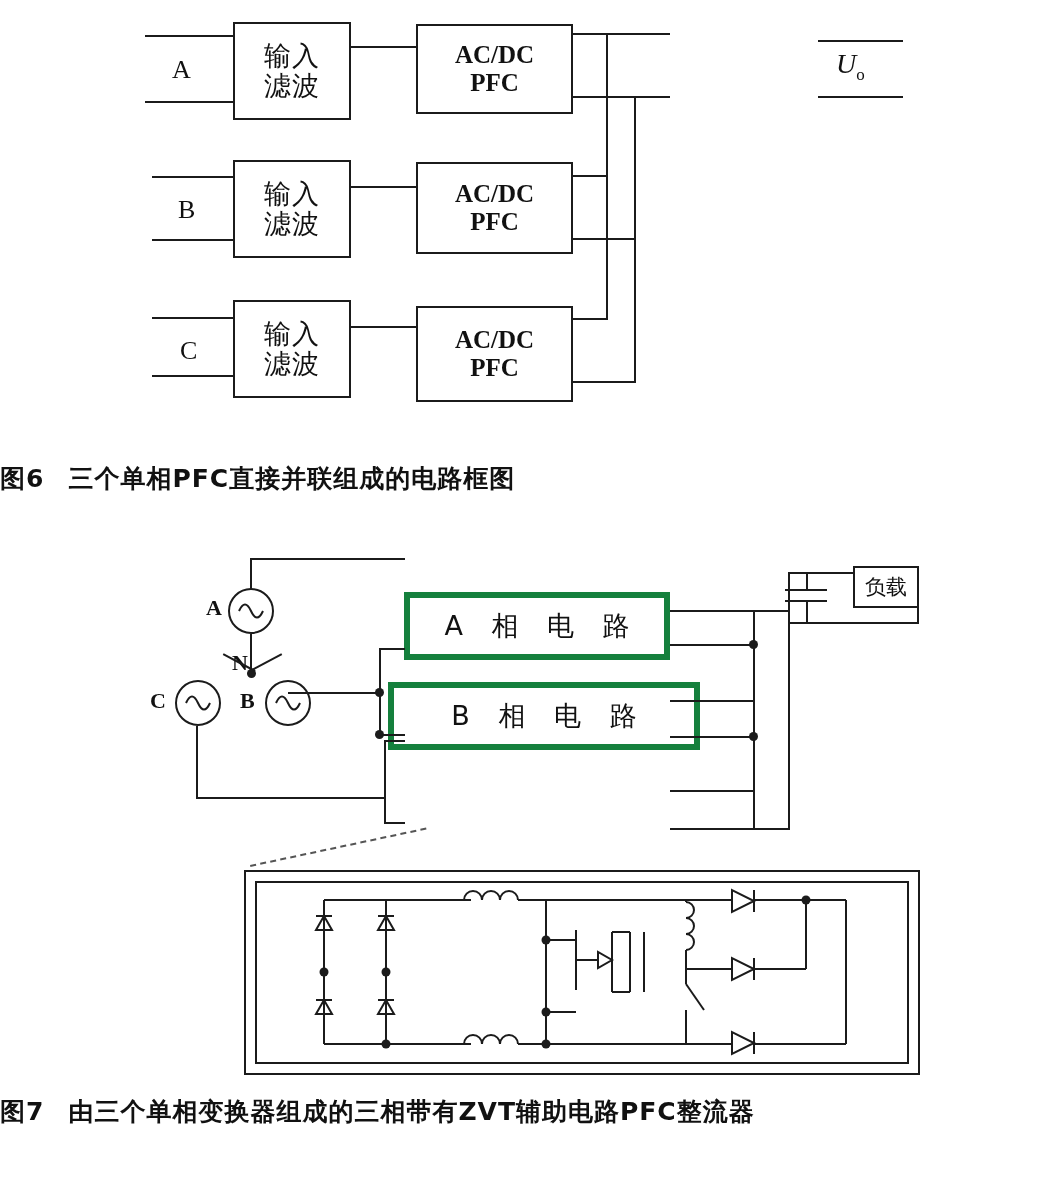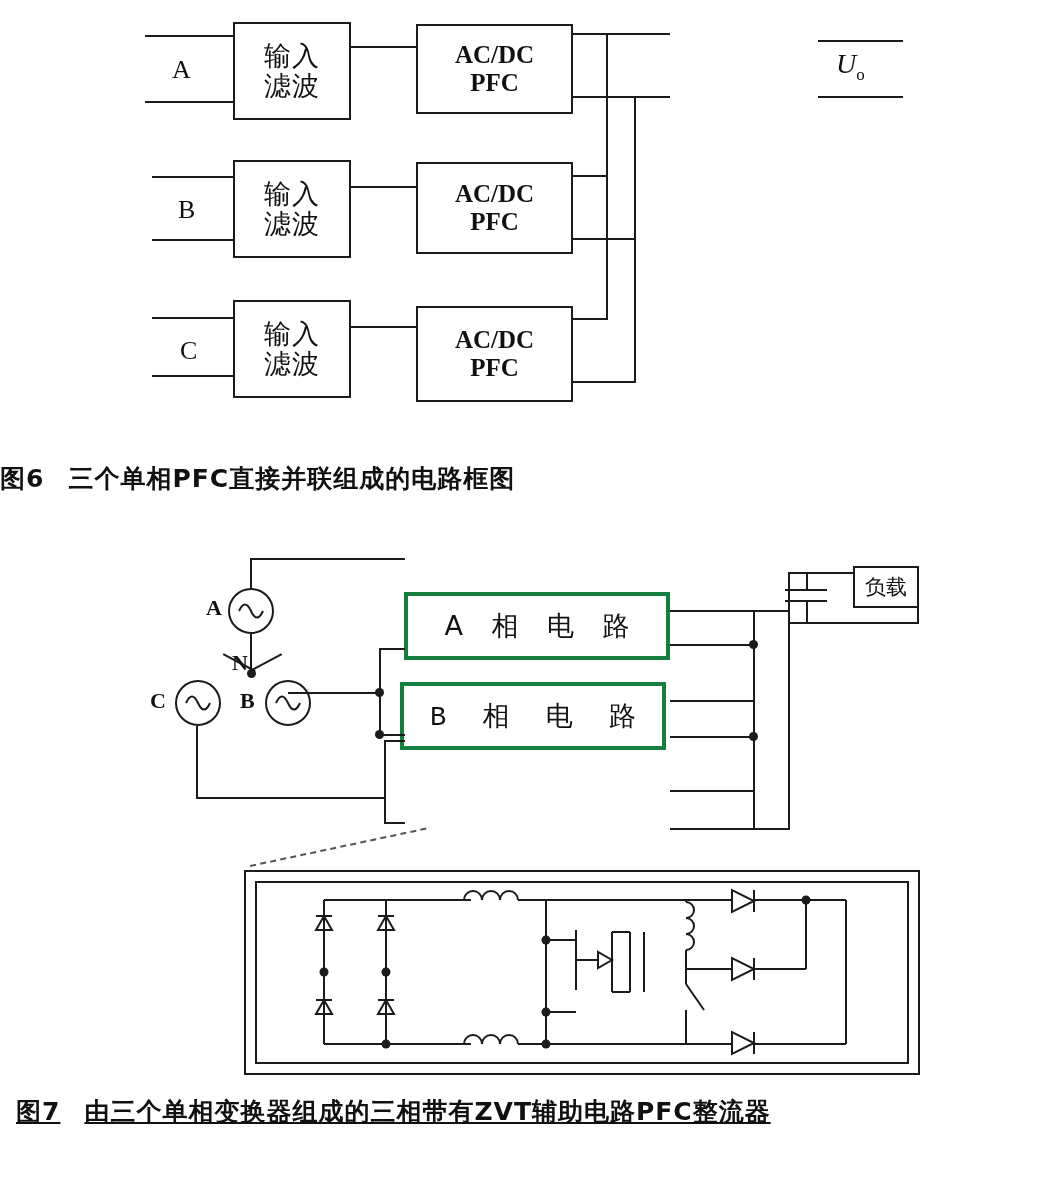--- a/index.html
+++ b/index.html
@@ -93,21 +93,21 @@
   
   #fig7 {
     position: absolute;
     left: 0;
     top: 540px;
     width: 1042px;
     height: 580px;
   }
   .pbox {
     position: absolute;
-    border: 4px solid #15803d;
+    border: 6px solid #15803d;
     background: #fff;
     box-sizing: border-box;
     display: flex;
     align-items: center;
     justify-content: center;
     font-family: "DejaVu Sans", sans-serif;
     font-size: 27px;
     letter-spacing: 10px;
     text-indent: 10px;
   }
@@ -236,21 +236,21 @@
     </div>
 
     <div class="caption" style="left:0; top:462px;">
       <span>图6</span><span class="sp"></span><span>三个单相PFC直接并联组成的电路框图</span>
     </div>
   </div>
 
   <div id="fig7">
 
     <div class="pbox" style="left:404px; top:52px; width:266px; height:68px;">A 相 电 路</div>
-    <div class="pbox" style="left:400px; top:142px; width:266px; height:68px;font-family:Liberation Mono, monospace;">B 相 电 路</div>
+    <div class="pbox" style="left:388px; top:142px; width:312px; height:68px;">B 相 电 路</div>
 
     <div class="src" style="left:228px; top:48px;">
       <svg width="42" height="42" viewBox="0 0 42 42">
         <path d="M9 21 Q15 8 21 21 T33 21" fill="none" stroke="#1b1b1b" stroke-width="2"></path>
       </svg>
     </div>
     <div class="srclab" style="left:206px; top:55px;">A</div>
 
     <div class="src" style="left:175px; top:140px;">
       <svg width="42" height="42" viewBox="0 0 42 42">
@@ -396,17 +396,17 @@
           <line x1="508" y1="172" x2="600" y2="172"></line>
 
           <line x1="560" y1="28" x2="600" y2="28"></line>
           <line x1="600" y1="28" x2="600" y2="172"></line>
           <circle cx="560" cy="28" r="4.5" fill="#1b1b1b" stroke="none"></circle>
           <line x1="560" y1="28" x2="560" y2="97"></line>
         </g>
       </svg>
     </div>
 
-    <div class="caption" style="left:16px; top:555px;text-decoration:underline;">
+    <div class="caption" style="left:0; top:555px;">
       <span>图7</span><span class="sp"></span><span>由三个单相变换器组成的三相带有ZVT辅助电路PFC整流器</span>
     </div>
   </div>
 </div>
 
 </body></html>

